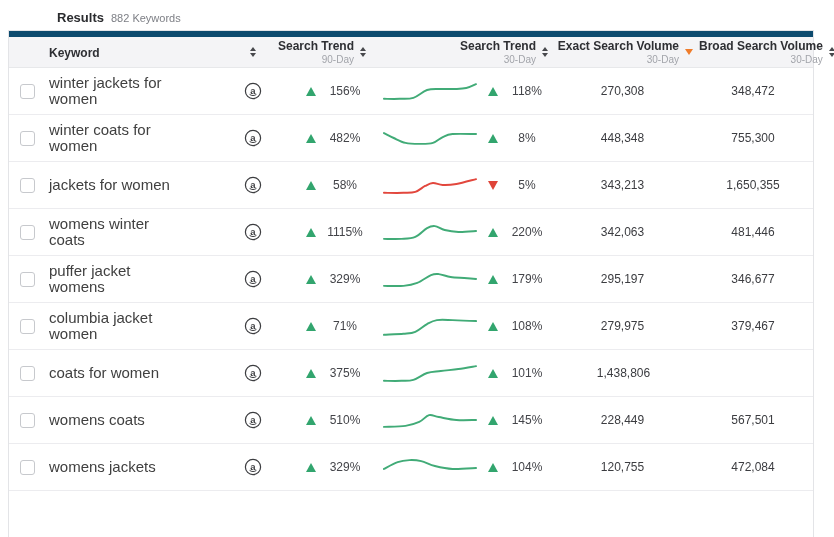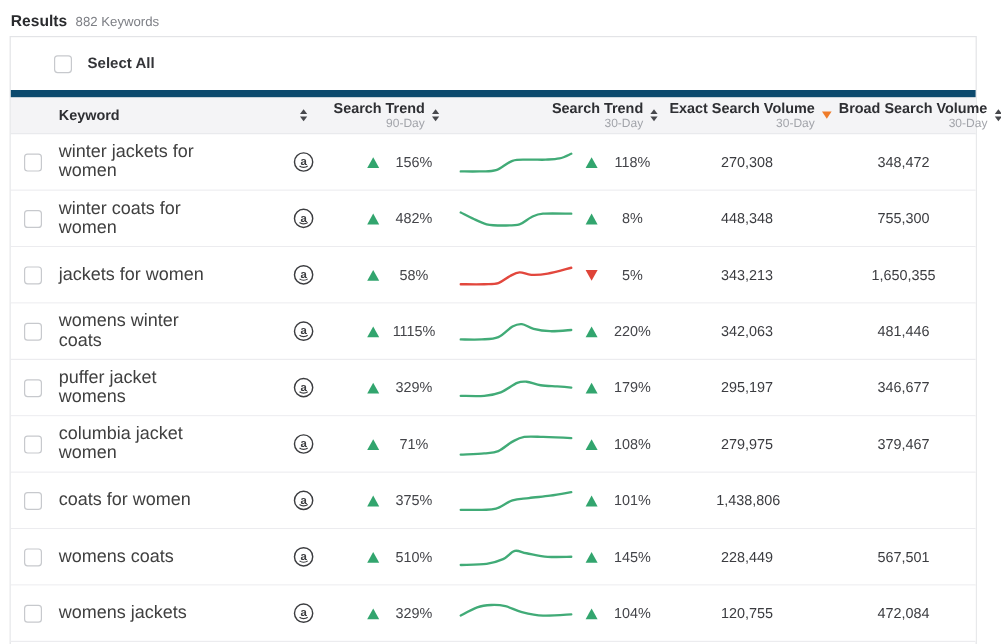--- a/index.html
+++ b/index.html
@@ -1,19 +1,19 @@
 <!DOCTYPE html>
 <html><head>
 <meta charset="utf-8">
 <style>
   * { margin:0; padding:0; box-sizing:border-box; }
   html,body { width:834px; height:537px; overflow:hidden; background:#ffffff;
               font-family:"Liberation Sans", sans-serif; color:#3b3c40; }
   .results-bar { display:flex; align-items:baseline; gap:7px; padding:10px 0 0 9px; }
-  .results-title { font-size:13px; font-weight:700; color:#2a2b2e; }
+  .results-title { font-size:13px; font-weight:700; color:#2a2b2e;margin-left:48px; }
   .results-count { font-size:11px; color:#7d7f85; }
   .panel { position:absolute; left:8px; top:30px; width:806px; height:560px;
            background:#fff; border:1px solid #e3e4e7; }
   .select-all-row { height:44px; display:flex; align-items:center; gap:13px; padding-left:36px; }
   .select-all-label { font-size:12.5px; font-weight:600; color:#333438; }
   .checkbox { width:15px; height:15px; border:1.5px solid #c7c9cd; border-radius:3px;
               background:#fff; flex:0 0 auto; cursor:pointer; }
   .grid-row { display:grid; grid-template-columns:40px 180px 48px 95px 115px 67px 145px 1fr;
               align-items:center; }
   .thead { background:#f4f4f6; border-top:6px solid #0c4a6e; border-bottom:1px solid #e7e8ea;
@@ -48,24 +48,20 @@
 </head>
 <body>
 
 <div class="results-bar">
   <span class="results-title">Results</span>
   <span class="results-count">882 Keywords</span>
 </div>
 
 <div class="panel">
 
-  <div class="select-all-row">
-    <div class="checkbox"></div>
-    <span class="select-all-label">Select All</span>
-  </div>
 
   <div class="grid-row thead">
     <div></div>
     <div>
       <span class="th-label">Keyword</span>
     </div>
     <div class="cell-icon">
       <span class="sort-icon">
           <span class="up"></span>
           <span class="down"></span>

